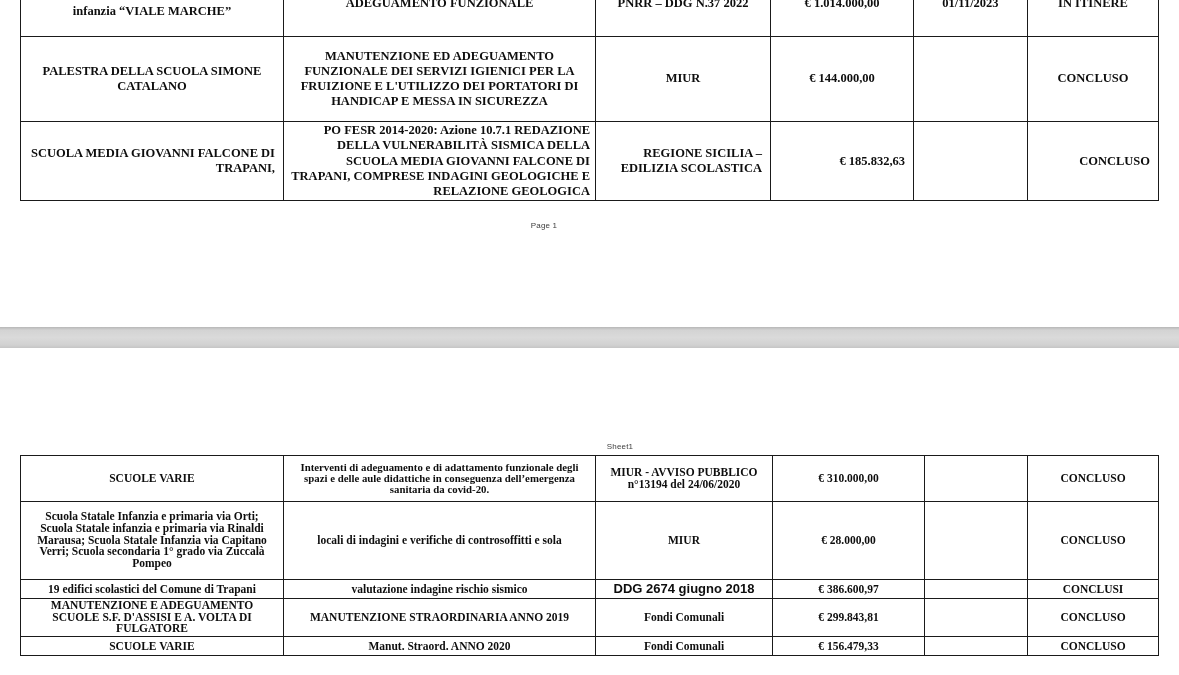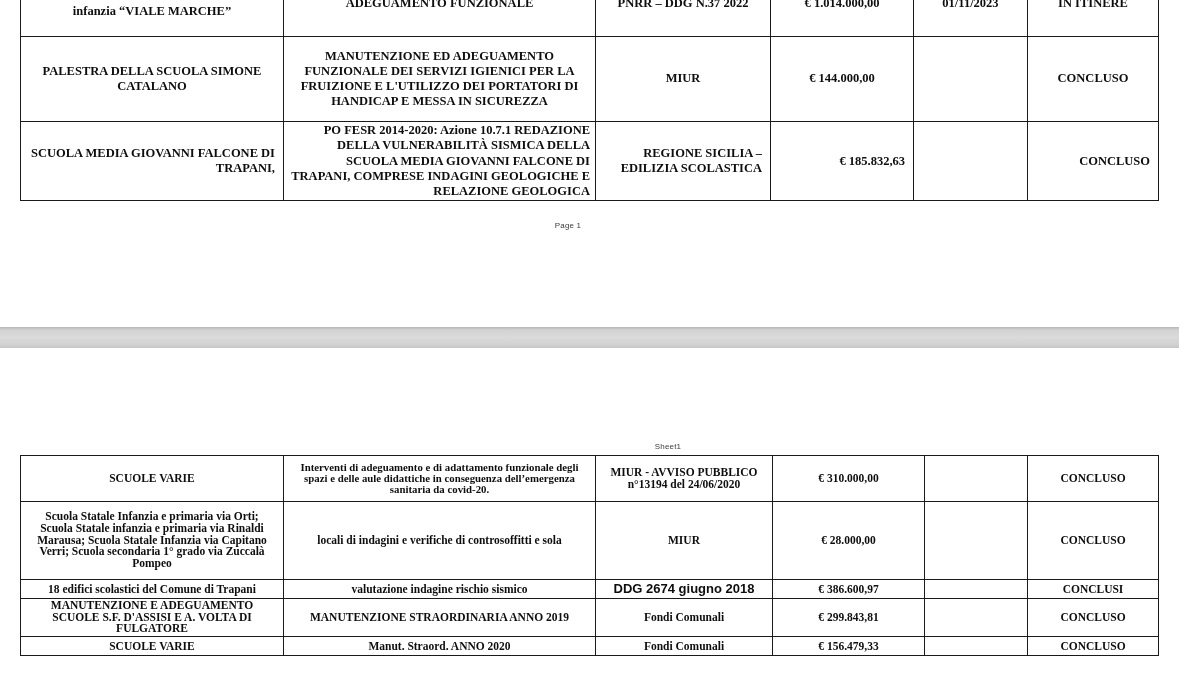--- a/index.html
+++ b/index.html
@@ -39,22 +39,22 @@
   .sheet1 td.small{font-size:10.8px;}
   .sheet1 td.tight{line-height:1.02;}
   td.sans{font-family:"Liberation Sans", sans-serif;font-size:13px;}
   td.sans-left{font-family:"Liberation Sans", sans-serif;font-size:12px;text-align:left;padding-left:4px;}
   
   .caption{
     position:absolute;width:120px;text-align:center;
     font-family:"Liberation Sans", sans-serif;
     font-size:8px;color:#3d3d3d;letter-spacing:.2px;
   }
-  .page1-caption{top:221px;left:508px;}
-  .sheet-caption{top:442px;left:608px;}
+  .page1-caption{top:221px;left:484px;}
+  .sheet-caption{top:442px;left:560px;}
   
   .page-gap{
     position:absolute;left:0;top:327px;width:1179px;height:21px;
     background:linear-gradient(180deg,#b7b7b7 0px,#d3d3d3 3px,#dadada 50%,#d1d1d1 18px,#c5c5c5 100%);
   }
 </style>
 </head>
 <body>
 
 <table class="doc-table page1">
@@ -120,21 +120,21 @@
   </tr>
   <tr class="r2">
     <td class="tight">Scuola Statale Infanzia e primaria via Orti; Scuola Statale infanzia e primaria via Rinaldi Marausa; Scuola Statale Infanzia via Capitano Verri; Scuola secondaria 1° grado via Zuccalà Pompeo</td>
     <td>locali di indagini e verifiche di controsoffitti e sola</td>
     <td>MIUR</td>
     <td>€ 28.000,00</td>
     <td></td>
     <td>CONCLUSO</td>
   </tr>
   <tr class="r3">
-    <td>18 edifici scolastici del Comune di Trapani</td>
+    <td>19 edifici scolastici del Comune di Trapani</td>
     <td>valutazione indagine rischio sismico</td>
     <td class="sans">DDG 2674 giugno 2018</td>
     <td>€ 386.600,97</td>
     <td></td>
     <td>CONCLUSI</td>
   </tr>
   <tr class="r4">
     <td class="tight">MANUTENZIONE E ADEGUAMENTO SCUOLE S.F. D'ASSISI E A. VOLTA DI FULGATORE</td>
     <td>MANUTENZIONE STRAORDINARIA ANNO 2019</td>
     <td>Fondi Comunali</td>

